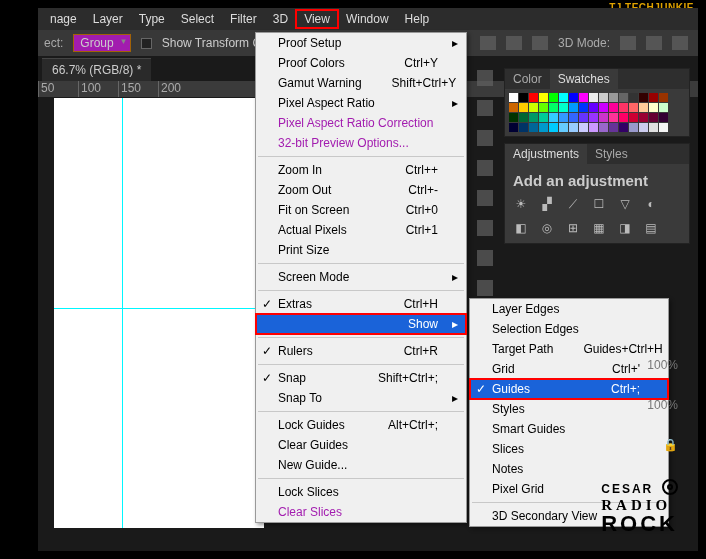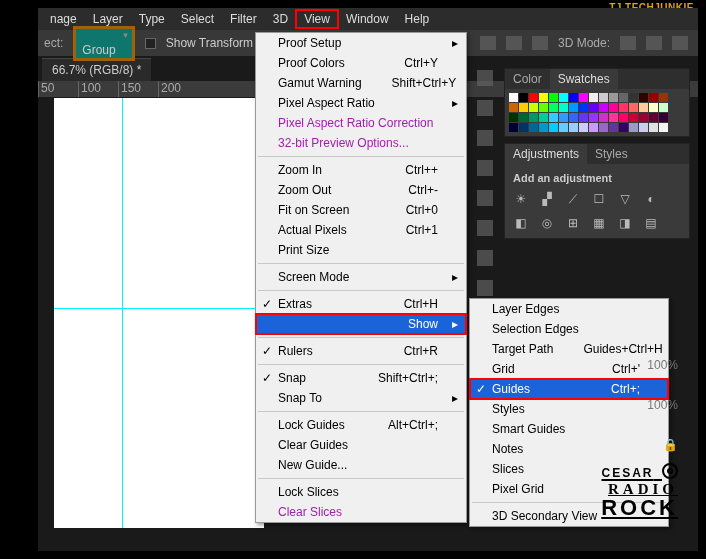--- a/index.html
+++ b/index.html
@@ -6,21 +6,21 @@
 body { background:#fff; }
 .frame { width:706px; height:559px; background:#000; position:relative; overflow:hidden; border:2px solid #000; }
 .app { position:absolute; inset:6px; background:#1a1a1a;margin-left:30px; }
 
 .menubar { display:flex; background:#2c2c2c; color:#ddd; height:22px; align-items:center; padding:0 4px; }
 .menubar .mi { padding:2px 8px; cursor:default; }
 .menubar .mi.active { outline:2px solid red; outline-offset:-1px; }
 
 .optbar { display:flex; align-items:center; background:#383838; height:26px; color:#ccc; padding:0 6px; gap:10px; }
 .optbar .lbl { color:#aaa; }
-.optbar .drop { background:#0f766e; border:3px solid #a16207; padding:14px 16px 1px 6px; position:relative; color:#ccc; }
+.optbar .drop { background:#a21caf; border:1px solid #a16207; padding:1px 16px 1px 6px; position:relative; color:#ccc; }
 .optbar .drop::after { content:"▾"; position:absolute; right:4px; top:1px; font-size:9px; color:#888; }
 .optbar .cb { width:11px; height:11px; border:1px solid #666; background:#222; }
 
 .tab { display:inline-block; background:#2a2a2a; color:#ccc; padding:4px 10px; margin:2px 0 0 4px; border-top:1px solid #444; }
 .ruler-h { height:16px; background:#3b3b3b; color:#aaa; display:flex; font-size:9px; }
 .ruler-h span { width:40px; border-left:1px solid #666; padding-left:2px; }
 .work { position:absolute; left:0; top:90px; right:0; bottom:0; }
 .canvas { position:absolute; left:16px; top:0; width:210px; height:430px; background:#fff; }
 .guide-h { position:absolute; left:0; right:0; top:210px; height:1px; background:#00f7ff; }
 .guide-v { position:absolute; top:0; bottom:0; left:68px; width:1px; background:#00f7ff; }
@@ -43,30 +43,30 @@
 .strip { position:absolute; right:198px; top:56px; width:30px; display:flex; flex-direction:column; gap:14px; align-items:center; padding-top:6px; }
 .strip .ic { width:16px; height:16px; background:#666; opacity:.65; }
 
 .panel { background:#3a3a3a; border:1px solid #222; margin-bottom:6px; }
 .ptabs { display:flex; background:#2e2e2e; color:#aaa; font-size:11px; }
 .ptabs span { padding:3px 8px; }
 .ptabs span.on { background:#3a3a3a; color:#ddd; }
 .swatches { padding:4px; display:grid; grid-template-columns:repeat(16,9px); grid-auto-rows:9px; gap:1px; }
 .swatches div { width:9px; height:9px; }
 .adj { padding:8px; }
-.adj .txt { color:#ccc; margin-bottom:8px; font-weight:600; font-size:11px; }
+.adj .txt { color:#ccc; margin-bottom:8px; font-weight:600; font-size:15px; }
 .adj .icons { display:flex; flex-wrap:wrap; gap:10px; }
 .adj .icons span { width:16px; height:14px; display:inline-block; color:#bbb; text-align:center; }
 
 .topright-tools { position:absolute; right:10px; top:28px; display:flex; gap:10px; color:#888; align-items:center; }
 .topright-tools .lbl { color:#aaa; }
 .topright-tools .ic { width:16px; height:14px; background:#555; }
 
 .logo-tj { position:absolute; right:10px; top:0; color:#e0a300; font-weight:700; font-size:10px; letter-spacing:.5px; }
-.logo-cr { position:absolute; right:26px; bottom:38px; color:#000; text-align:right; line-height:.92;text-decoration:underline; }
+.logo-cr { position:absolute; right:26px; bottom:22px; color:#000; text-align:left; line-height:.92; }
 .logo-cr .l1 { font:700 26px/1 Georgia,serif; letter-spacing:2px; }
 .logo-cr .l2 { font:700 15px/1 Georgia,serif; letter-spacing:4px; }
 .logo-cr .l3 { font:900 22px/1 Arial Black,sans-serif; letter-spacing:3px; }
 .logo-cr .rec { display:inline-block; width:16px; height:16px; border:2px solid #000; border-radius:50%; position:relative; vertical-align:-2px; }
 .logo-cr .rec::after { content:""; position:absolute; inset:3px; border:2px solid #000; border-radius:50%; }
 
 .locks { position:absolute; right:20px; top:350px; display:flex; flex-direction:column; gap:26px; color:#777; font-size:11px; align-items:flex-end; }
 </style>
 </head>
 <body>
@@ -236,24 +236,24 @@
           <span>Guides</span>
           <span class="sc">Ctrl+;</span>
         </div>
         <div class="row">
           <span>Styles</span>
         </div>
         <div class="row">
           <span>Smart Guides</span>
         </div>
         <div class="row">
+          <span>Slices</span>
+        </div>
+        <div class="row">
           <span>Notes</span>
-        </div>
-        <div class="row">
-          <span>Slices</span>
         </div>
         <div class="row">
           <span>Pixel Grid</span>
         </div>
         <div class="sep"></div>
         <div class="row">
           <span>3D Secondary View</span>
         </div>
       </div>
 

